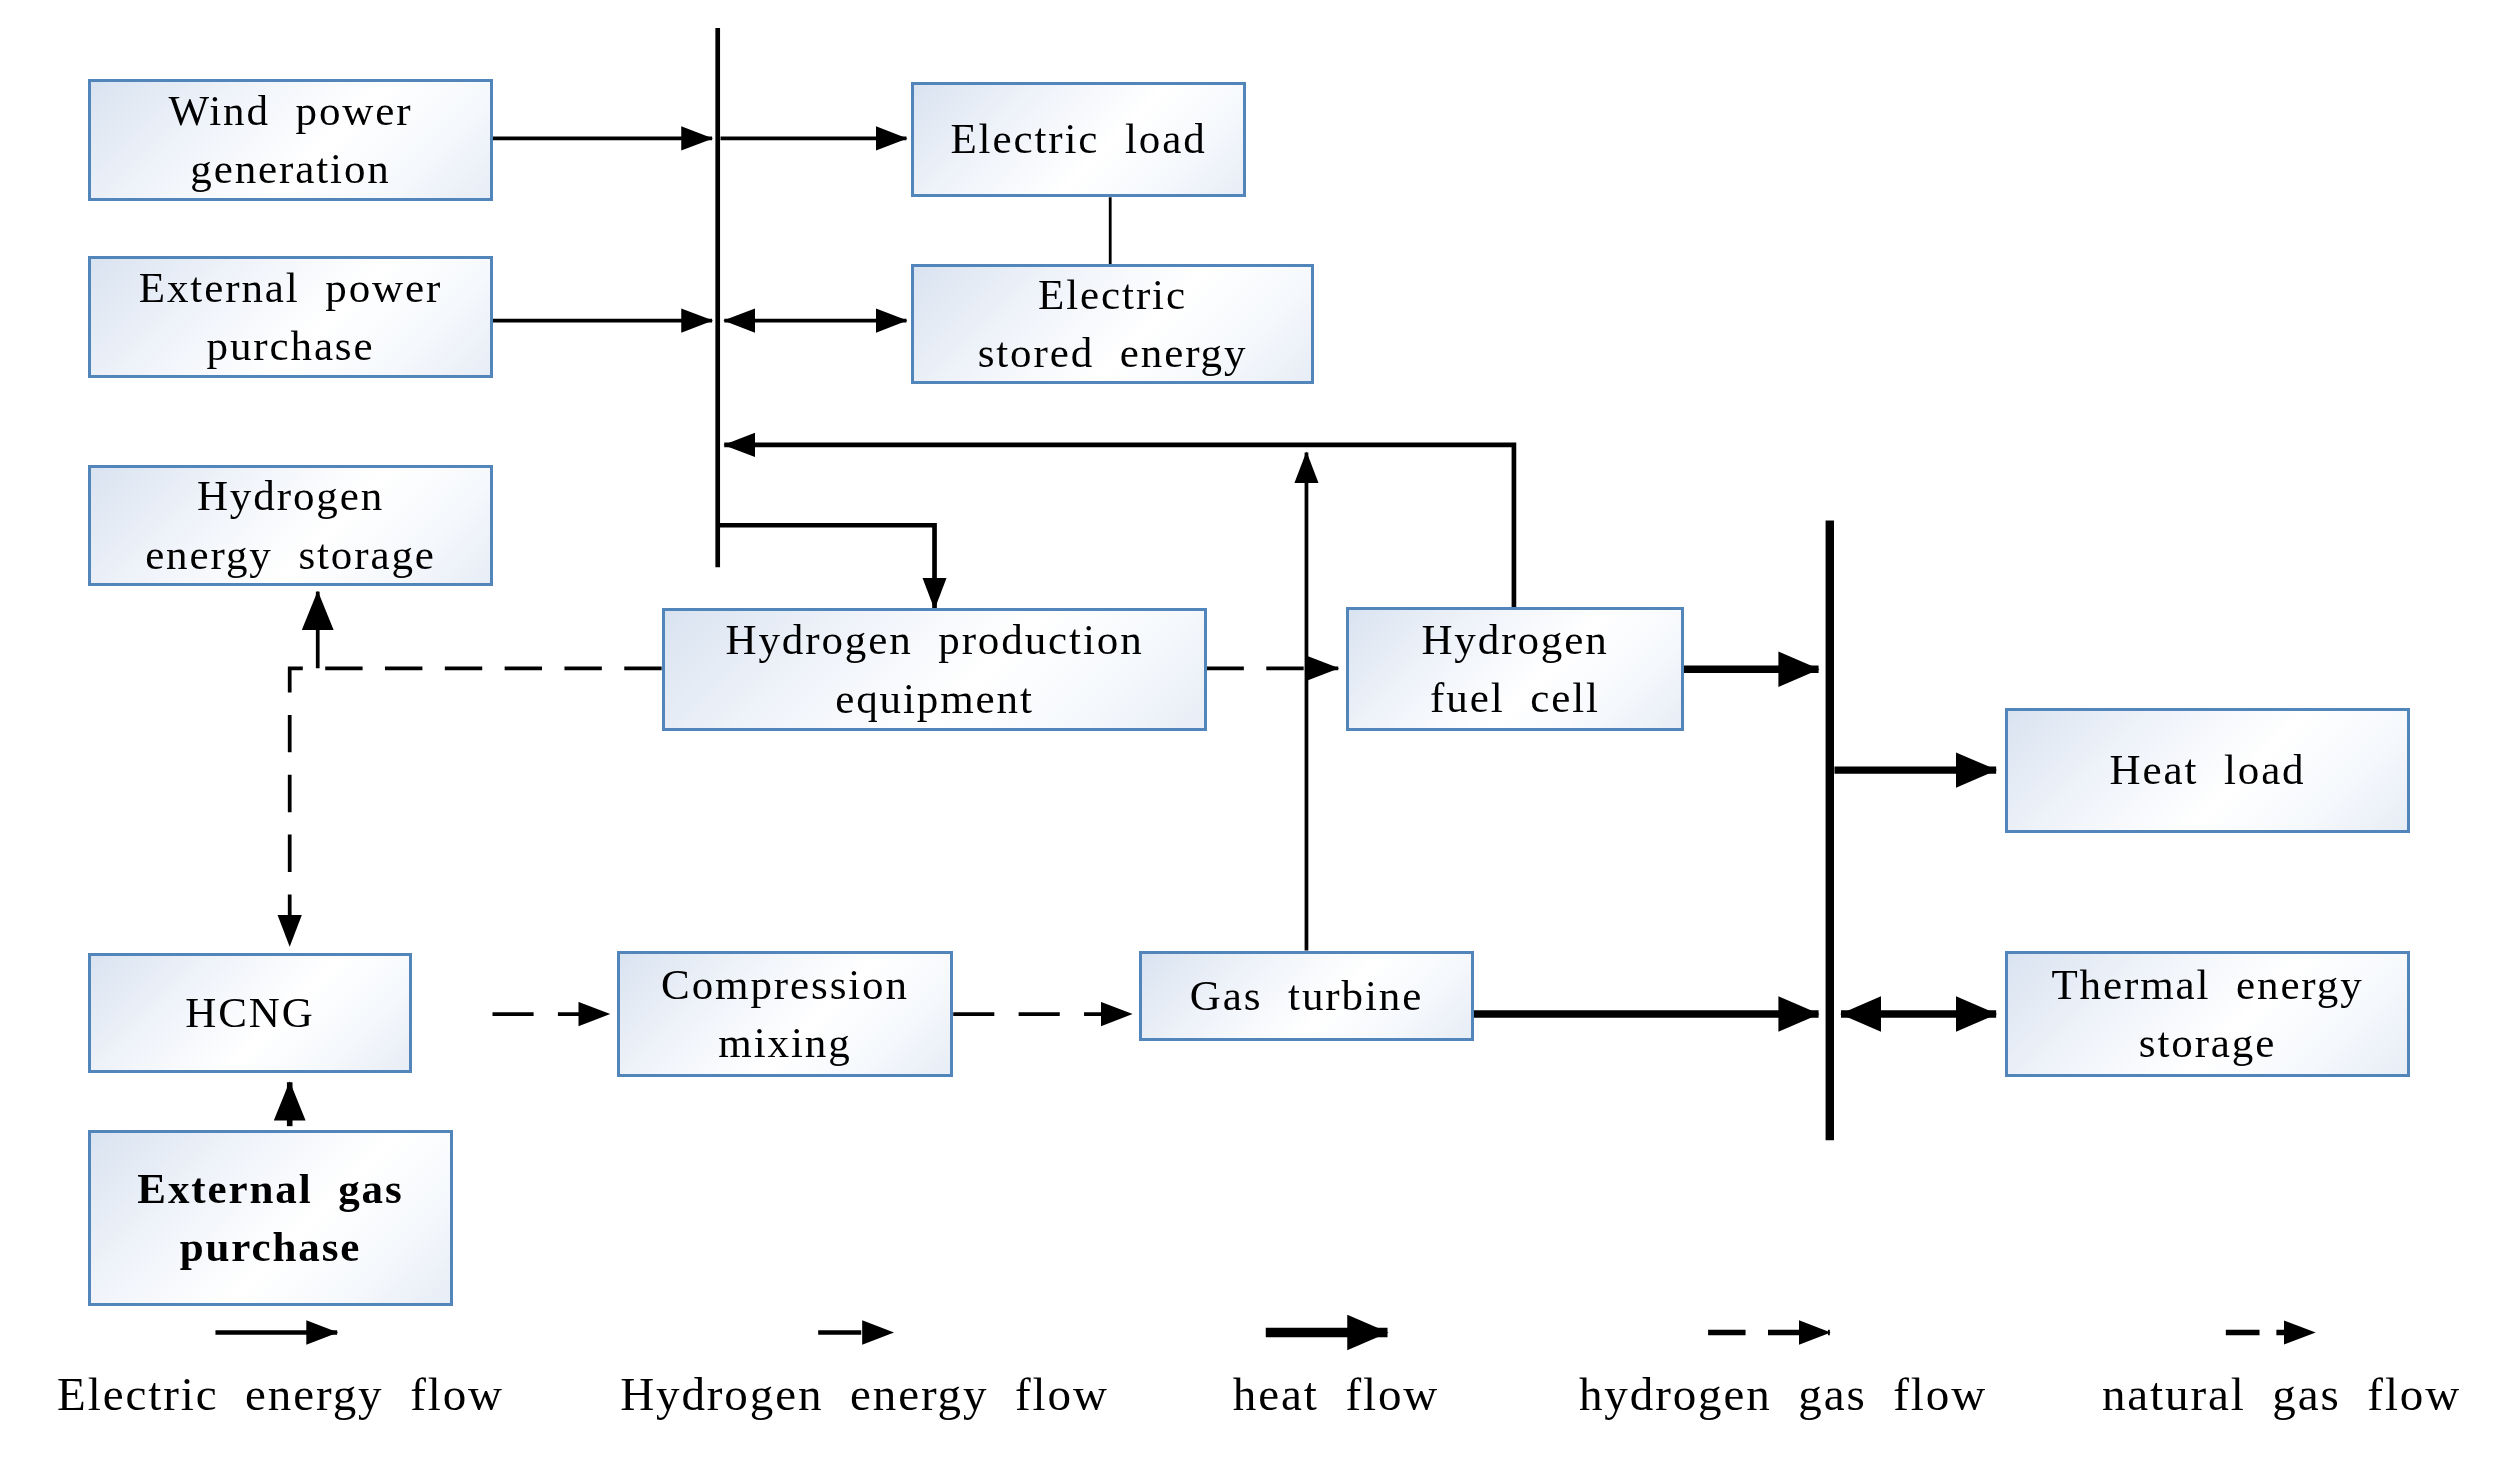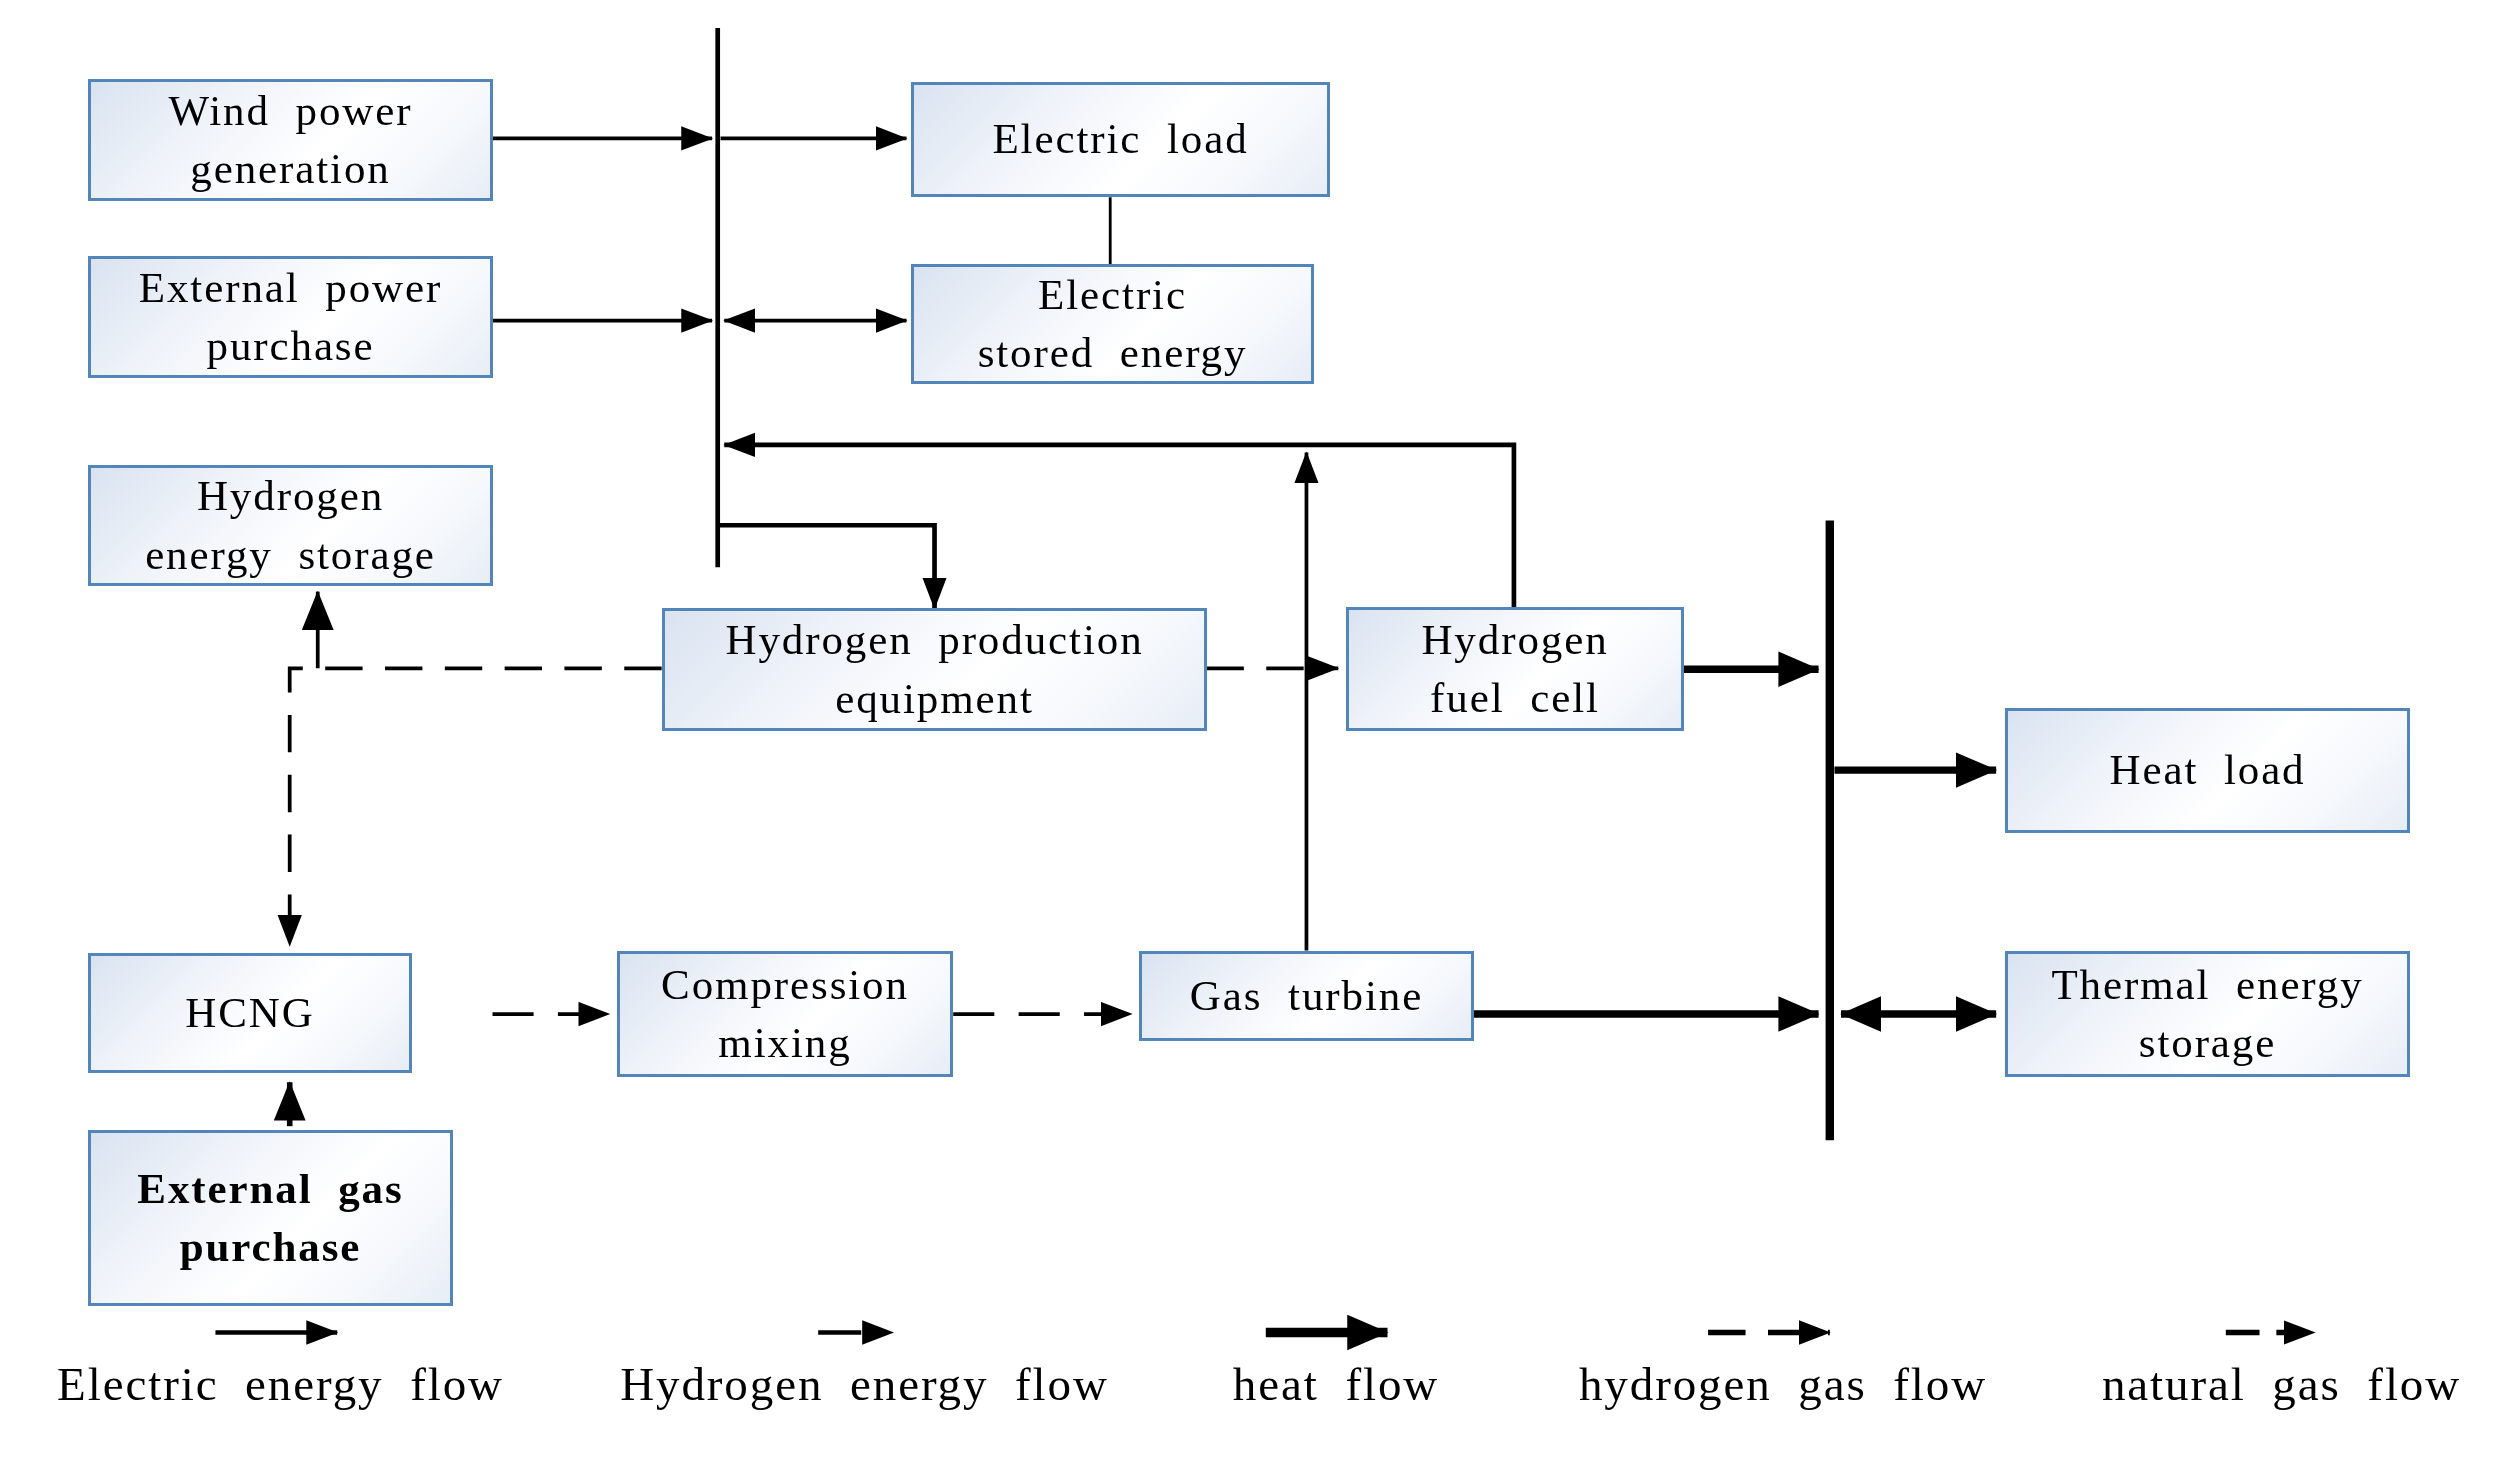--- a/index.html
+++ b/index.html
@@ -31,21 +31,21 @@
     letter-spacing: 1.9px;
     word-spacing: 13px;
     white-space: pre-line;
   }
   .legend-item {
     position: absolute;
     top: 1310px;
     display: flex;
     flex-direction: column;
     align-items: center;
-    gap: 2px;
+    gap: 12px;
   }
   .legend-item svg { display: block; }
   .legend-label {
     font-size: 47px;
     letter-spacing: 1.9px;
     word-spacing: 13px;
     white-space: nowrap;
   }
 </style>
 </head>
@@ -96,21 +96,21 @@
 generation</span>
   </div>
   <div class="node" style="left:88px;  top:256px;  width:405px; height:122px;">
     <span>External power
 purchase</span>
   </div>
   <div class="node" style="left:88px;  top:465px;  width:405px; height:121px;">
     <span>Hydrogen
 energy storage</span>
   </div>
-  <div class="node" style="left:911px; top:82px;   width:419px; height:115px;">
+  <div class="node" style="left:911px; top:82px;   width:335px; height:115px;">
     <span>Electric load</span>
   </div>
   <div class="node" style="left:911px; top:264px;  width:403px; height:120px;">
     <span>Electric
 stored energy</span>
   </div>
   <div class="node" style="left:662px; top:608px;  width:545px; height:123px;">
     <span>Hydrogen production
 equipment</span>
   </div>

